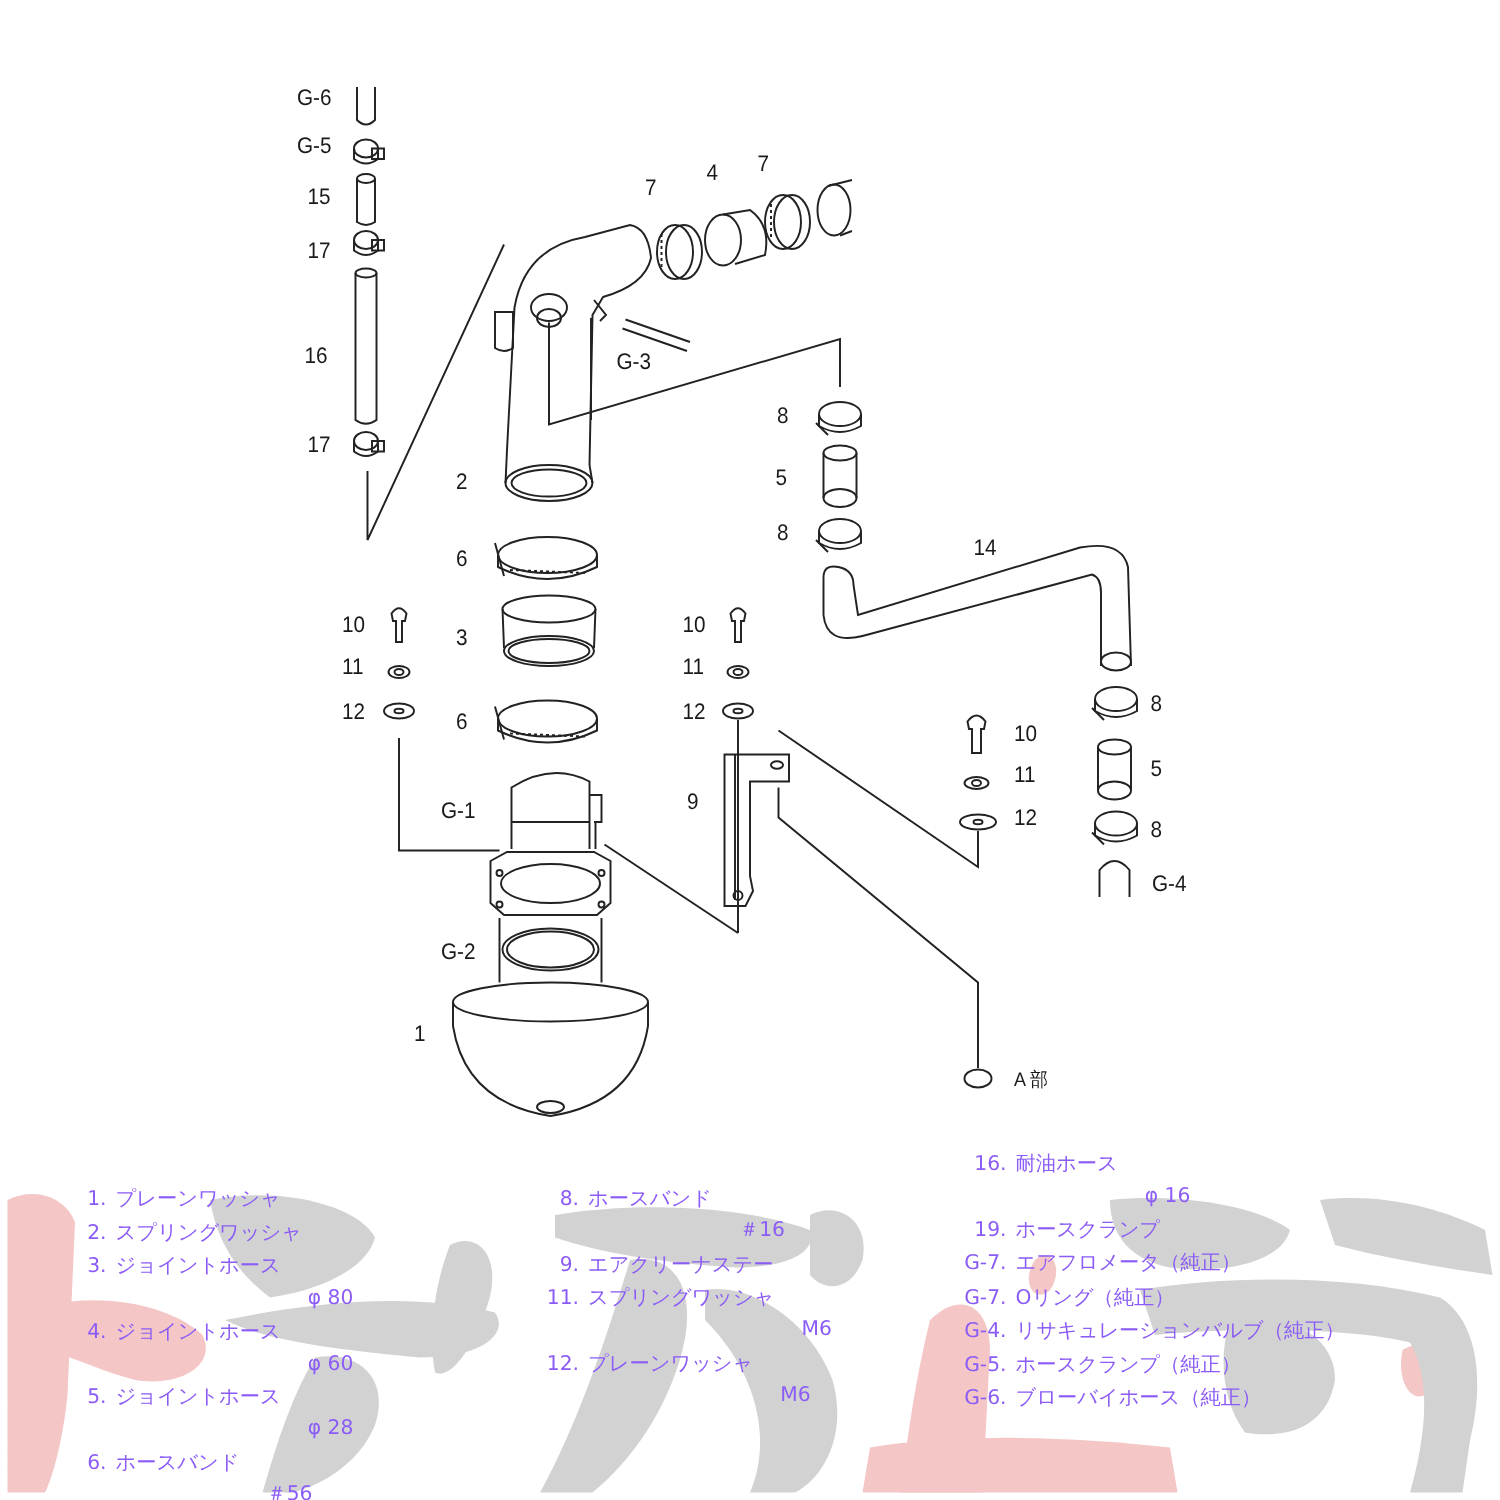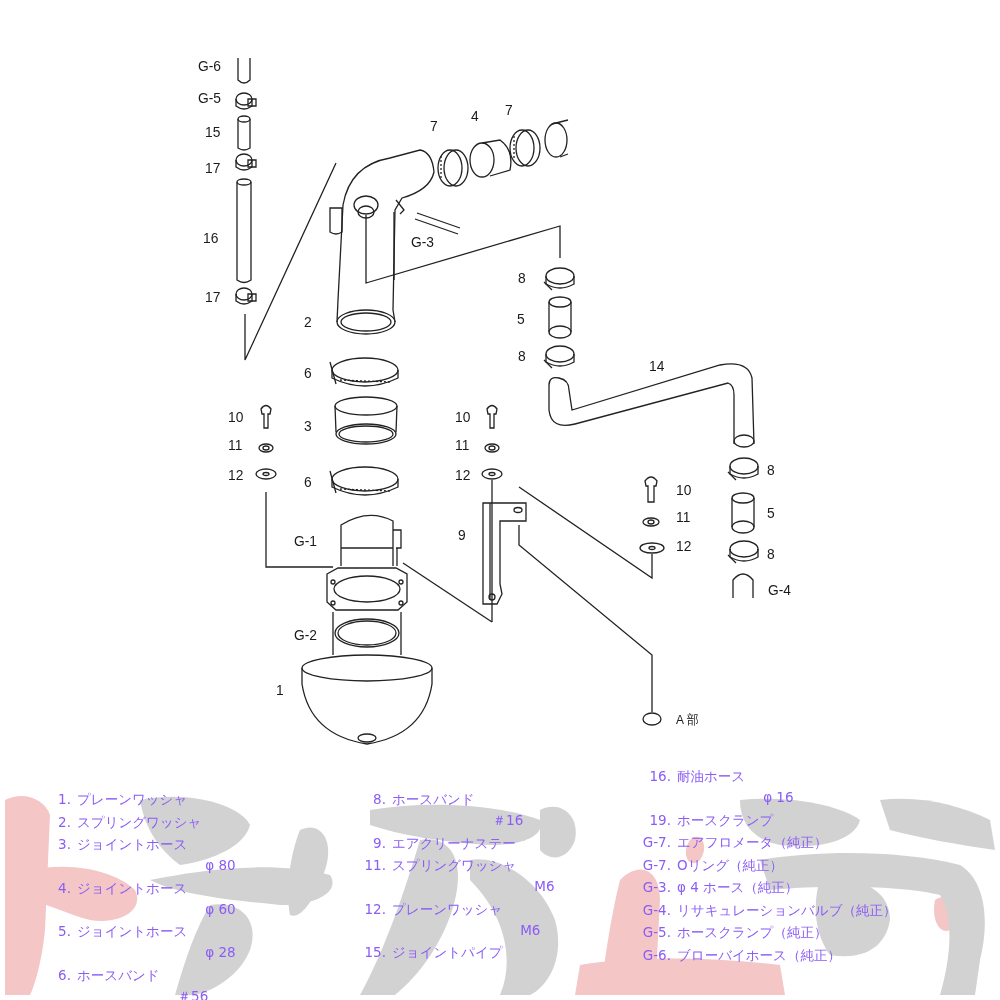--- a/index.html
+++ b/index.html
@@ -322,24 +322,20 @@
   <div class="row">
       <span class="num">11.</span>
       <span>スプリングワッシャ</span>
       <span class="spec">M6</span>
     </div>
   <div class="row">
       <span class="num">12.</span>
       <span>プレーンワッシャ</span>
       <span class="spec">M6</span>
     </div>
-  <div class="row">
-      <span class="num">15.</span>
-      <span>ジョイントパイプ</span>
-    </div>
 </div>
 
 <div class="legend col3">
   <div class="row">
       <span class="num">16.</span>
       <span>耐油ホース</span>
       <span class="spec">φ 16</span>
     </div>
   <div class="row">
       <span class="num">19.</span>
@@ -347,24 +343,20 @@
     </div>
   <div class="row">
       <span class="num">G-7.</span>
       <span>エアフロメータ（純正）</span>
     </div>
   <div class="row">
       <span class="num">G-7.</span>
       <span>Oリング（純正）</span>
     </div>
   <div class="row">
-      <span class="num">G-3.</span>
-      <span>φ 4 ホース（純正）</span>
-    </div>
-  <div class="row">
       <span class="num">G-4.</span>
       <span>リサキュレーションバルブ（純正）</span>
     </div>
   <div class="row">
       <span class="num">G-5.</span>
       <span>ホースクランプ（純正）</span>
     </div>
   <div class="row">
       <span class="num">G-6.</span>
       <span>ブローバイホース（純正）</span>

